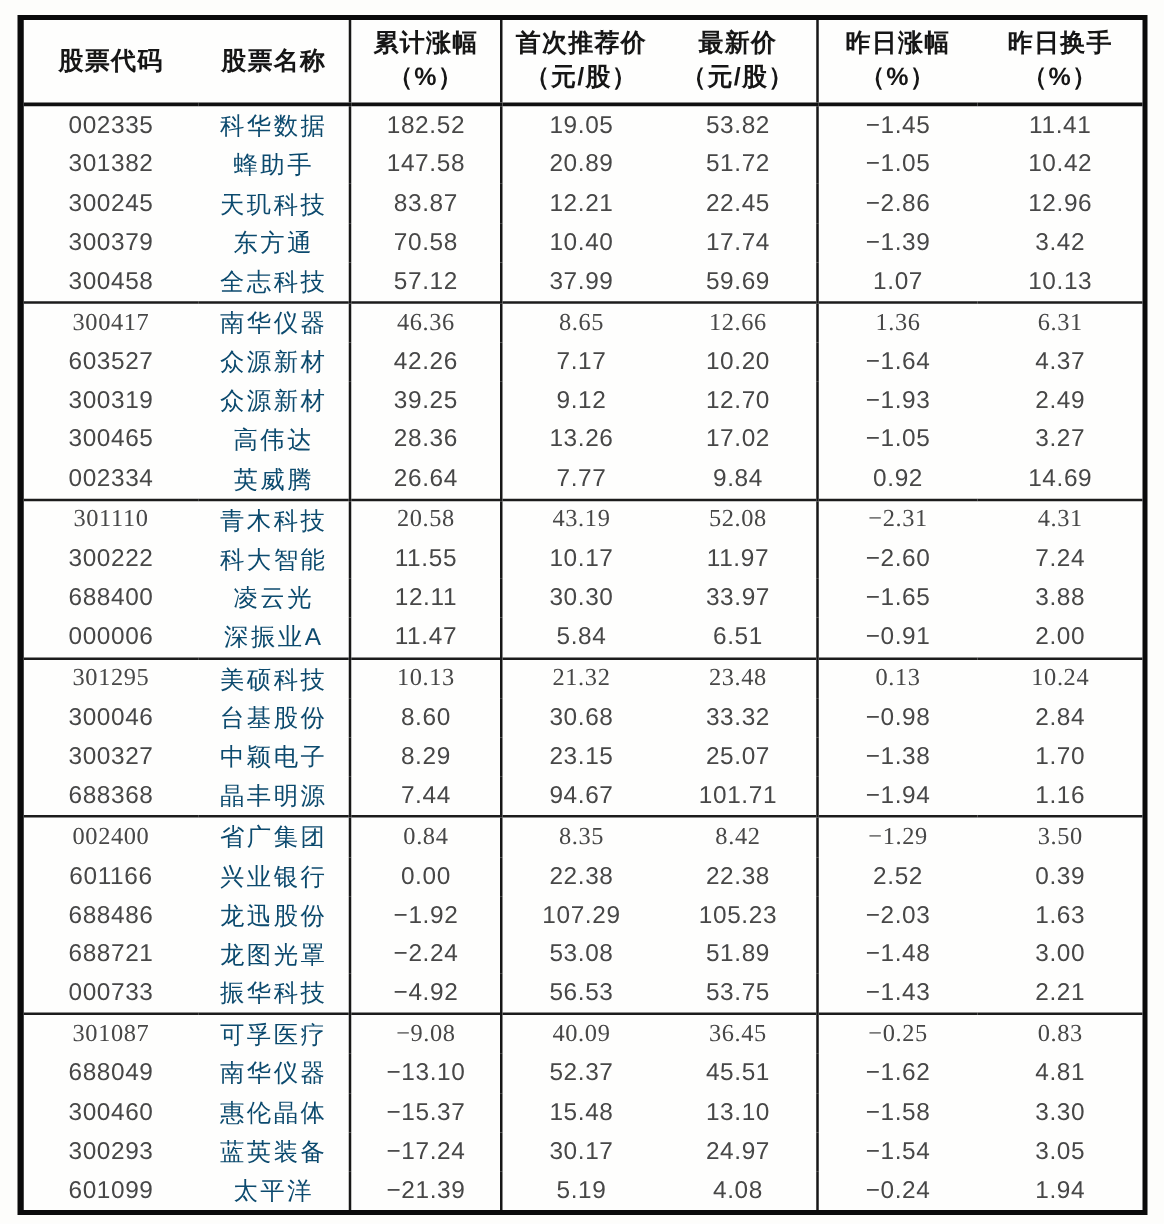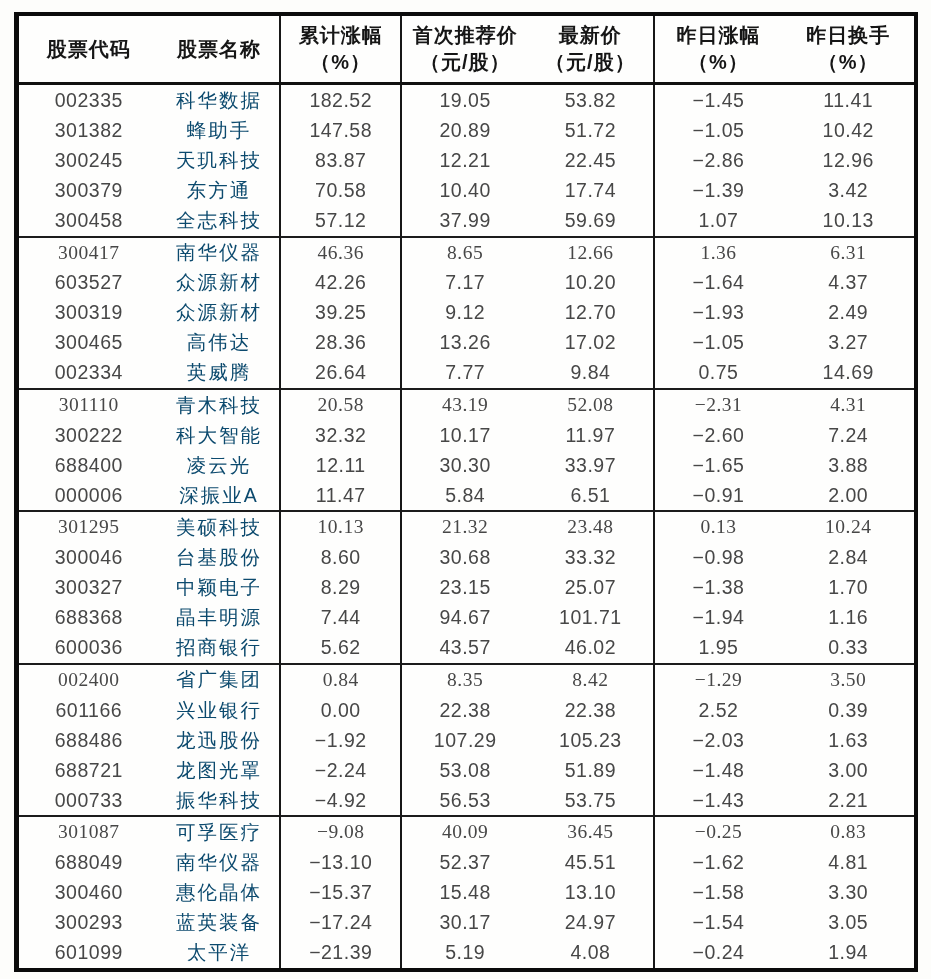--- a/index.html
+++ b/index.html
@@ -187,36 +187,36 @@
           <td class="v-div">17.02</td>
           <td>−1.05</td>
           <td>3.27</td>
         </tr>
         <tr>
           <td>002334</td>
           <td class="v-div cjk">英威腾</td>
           <td class="v-div">26.64</td>
           <td>7.77</td>
           <td class="v-div">9.84</td>
-          <td>0.75</td>
+          <td>0.92</td>
           <td>14.69</td>
         </tr>
         <tr class="group-start">
           <td>301110</td>
           <td class="v-div cjk">青木科技</td>
           <td class="v-div">20.58</td>
           <td>43.19</td>
           <td class="v-div">52.08</td>
           <td>−2.31</td>
           <td>4.31</td>
         </tr>
         <tr>
           <td>300222</td>
           <td class="v-div cjk">科大智能</td>
-          <td class="v-div">32.32</td>
+          <td class="v-div">11.55</td>
           <td>10.17</td>
           <td class="v-div">11.97</td>
           <td>−2.60</td>
           <td>7.24</td>
         </tr>
         <tr>
           <td>688400</td>
           <td class="v-div cjk">凌云光</td>
           <td class="v-div">12.11</td>
           <td>30.30</td>
@@ -262,29 +262,20 @@
         </tr>
         <tr>
           <td>688368</td>
           <td class="v-div cjk">晶丰明源</td>
           <td class="v-div">7.44</td>
           <td>94.67</td>
           <td class="v-div">101.71</td>
           <td>−1.94</td>
           <td>1.16</td>
         </tr>
-        <tr>
-          <td>600036</td>
-          <td class="v-div cjk">招商银行</td>
-          <td class="v-div">5.62</td>
-          <td>43.57</td>
-          <td class="v-div">46.02</td>
-          <td>1.95</td>
-          <td>0.33</td>
-        </tr>
         <tr class="group-start">
           <td>002400</td>
           <td class="v-div cjk">省广集团</td>
           <td class="v-div">0.84</td>
           <td>8.35</td>
           <td class="v-div">8.42</td>
           <td>−1.29</td>
           <td>3.50</td>
         </tr>
         <tr>

